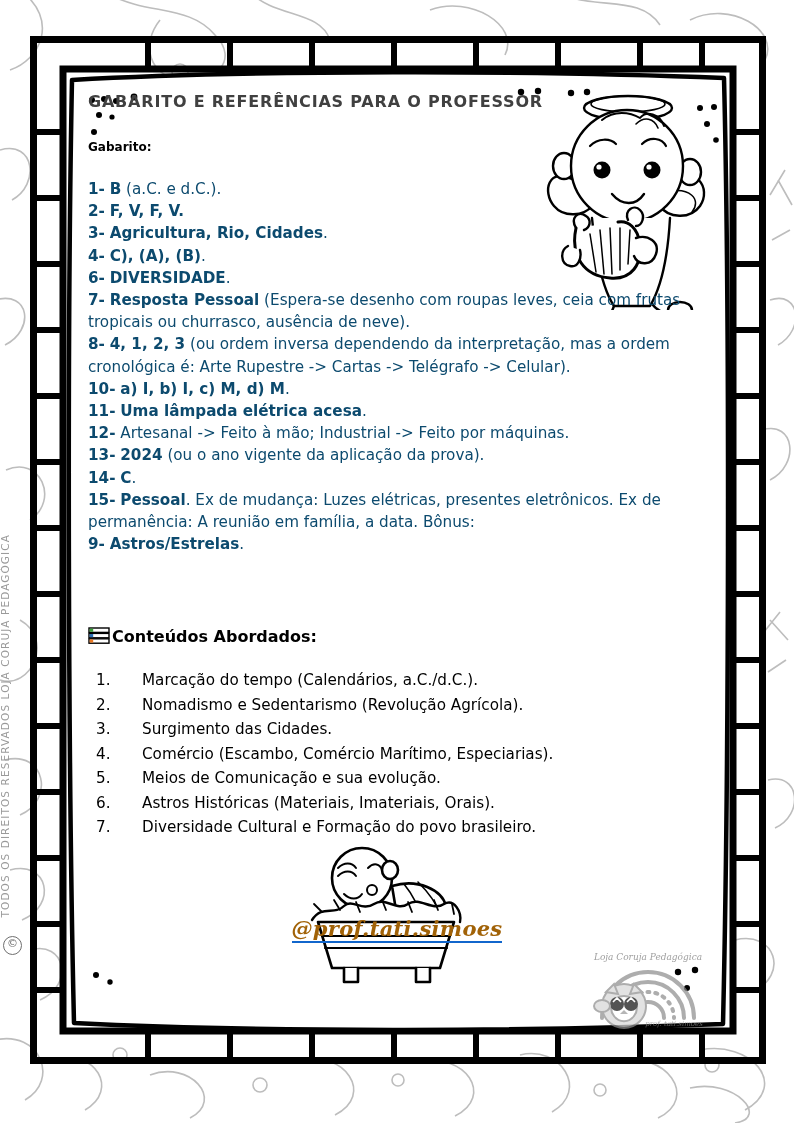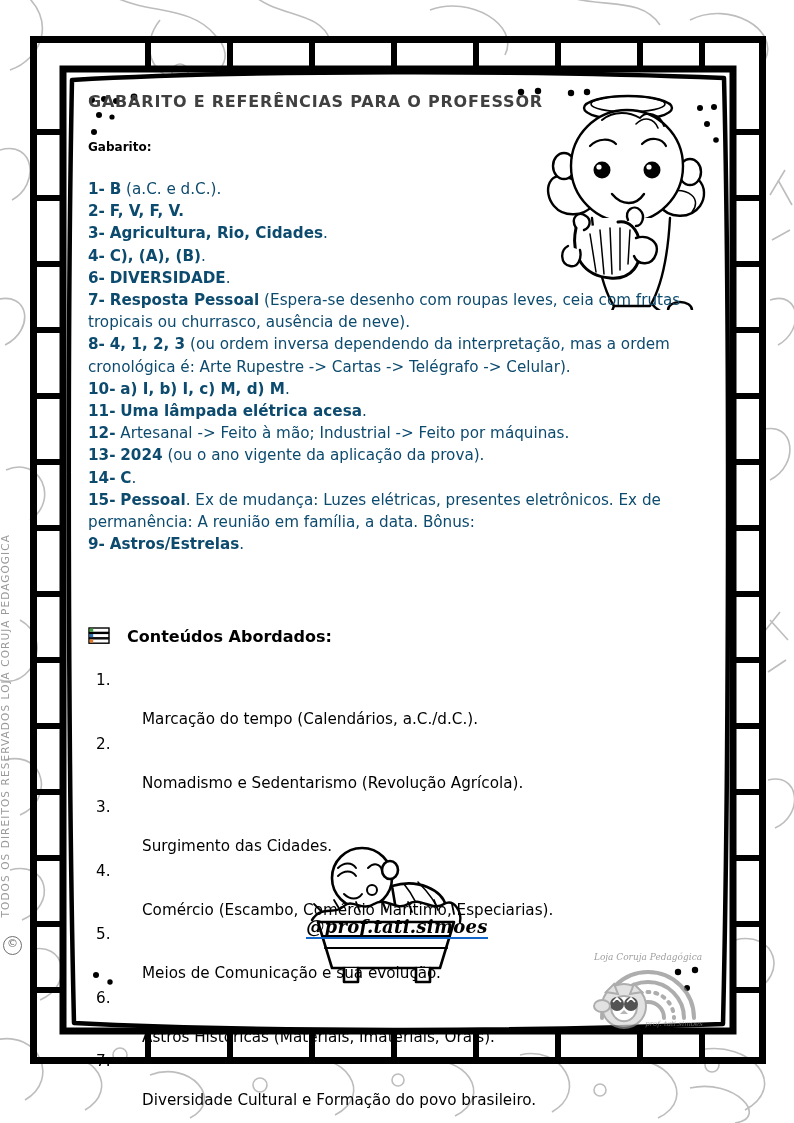--- a/index.html
+++ b/index.html
@@ -40,43 +40,43 @@
   .answers{
     position:absolute;left:22px;top:108px;width:620px;
     font-size:15.2px;line-height:22.2px;color:#0c4a6e;
   }
   .answers .ln{white-space:nowrap;}
   .answers .wrap{white-space:normal;}
   .b{font-weight:bold;}
 
   .section-head{
     position:absolute;left:22px;top:556px;
-    display:flex;align-items:center;gap:17px;
+    display:flex;align-items:center;gap:2px;
   }
   .section-head .label{font-size:16px;font-weight:bold;color:#000;}
   .books-icon{width:22px;height:20px;display:block;}
 
   .topics{
     position:absolute;left:30px;top:598px;width:600px;
     font-size:15.2px;line-height:24.5px;color:#000;
   }
   .topics .row{display:flex;}
   .topics .num{width:46px;flex:0 0 46px;}
-  .topics .txt{flex:1;margin-top:39px;}
+  .topics .txt{flex:1;}
 
   
   .handle{
     position:absolute;left:0;right:0;top:916px;
     text-align:center;z-index:6;
   }
   .handle span{
     display:inline-block;
     font-family:"DejaVu Serif", serif;
-    font-size:18px;font-weight:bold;font-style:italic;
-    color:#000000;
+    font-size:21px;font-weight:bold;font-style:italic;
+    color:#a16207;
     border-bottom:2px solid #1166cc;
     letter-spacing:.3px;
   }
 
   
   .angel{position:absolute;left:540px;top:88px;width:176px;height:222px;z-index:4;}
   .manger{position:absolute;left:300px;top:842px;width:172px;height:145px;z-index:4;}
   .angel svg,.manger svg{width:100%;height:100%;display:block;}
 
   

